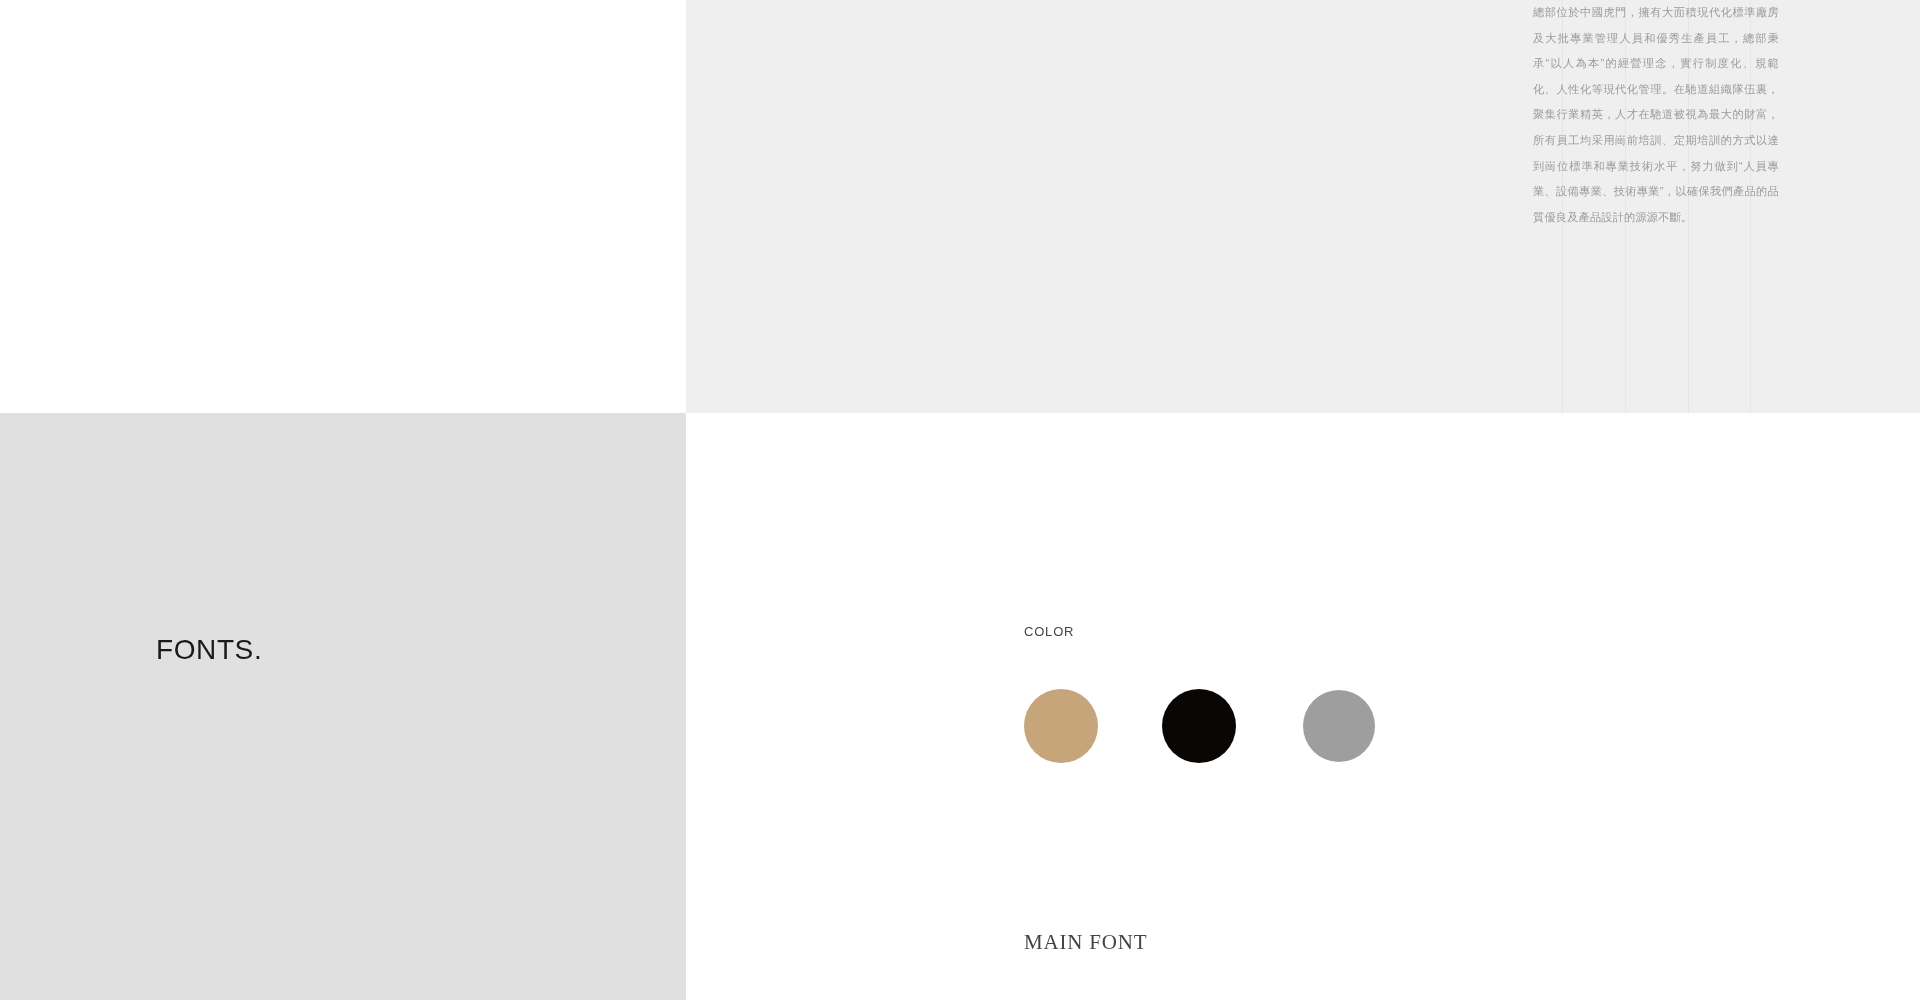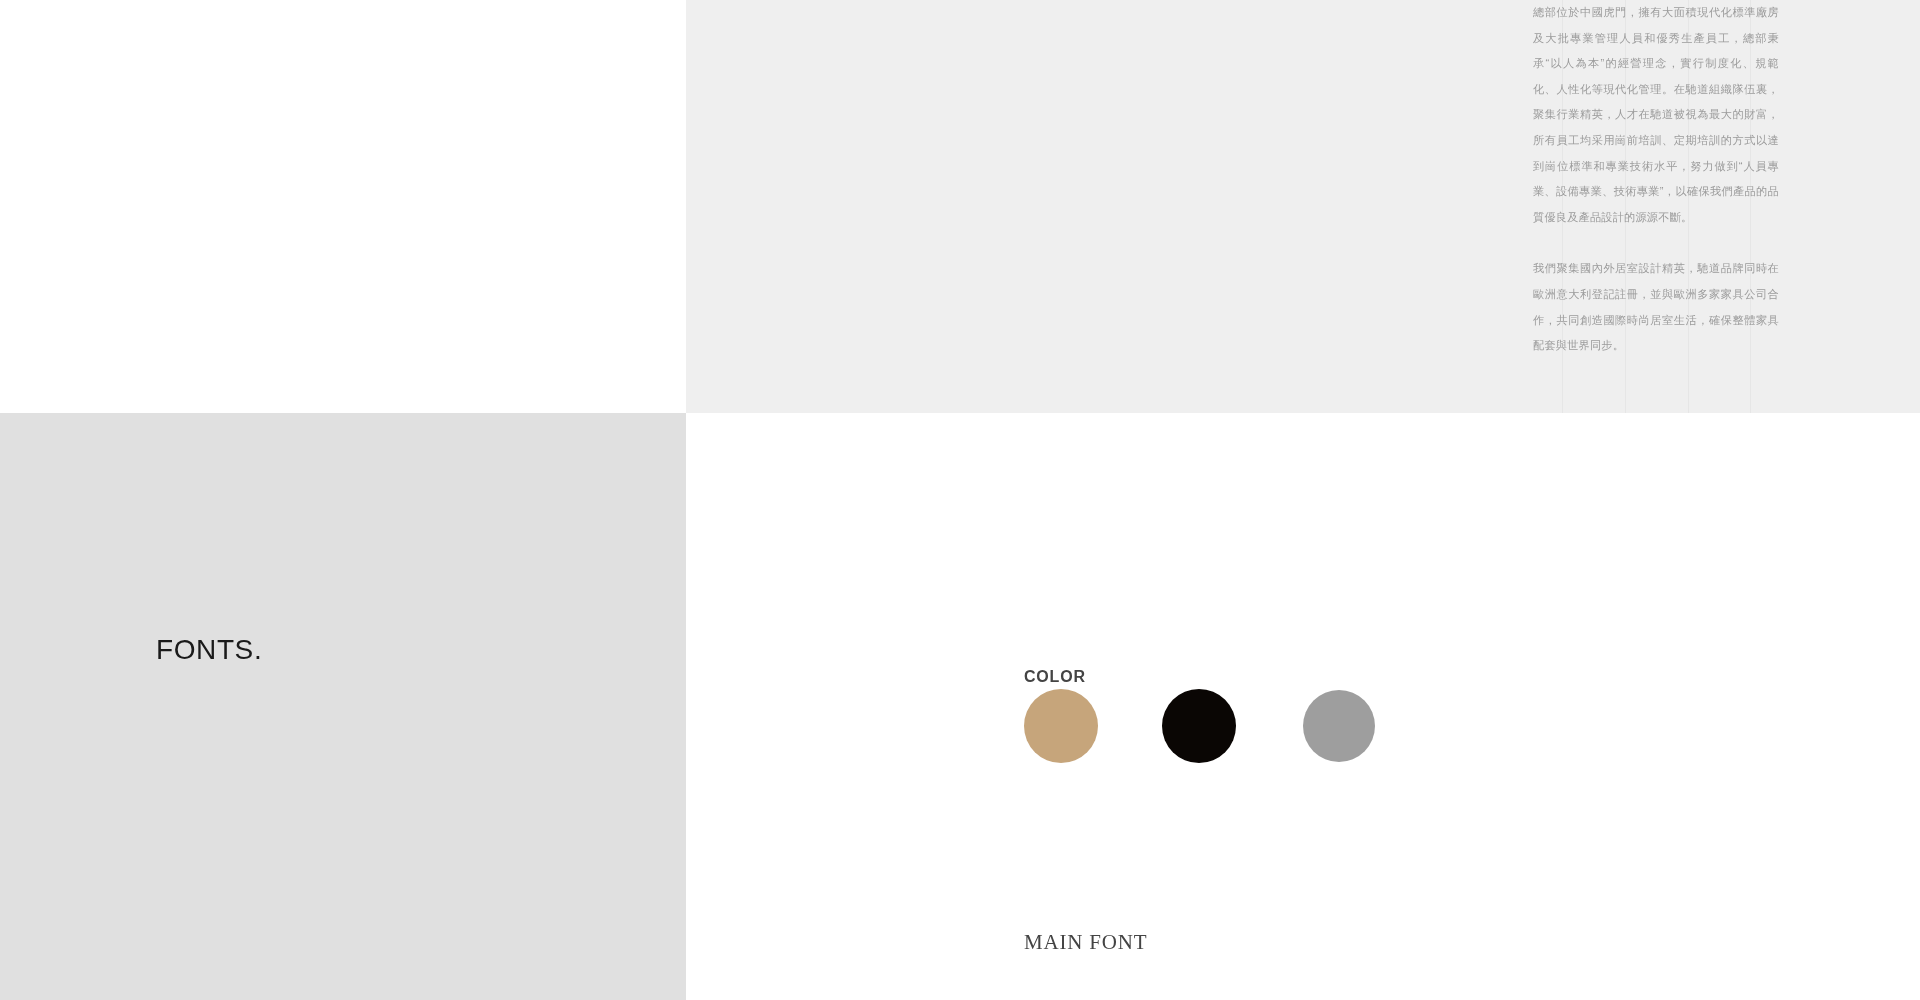--- a/index.html
+++ b/index.html
@@ -94,23 +94,23 @@
     left: 686px;
     top: 413px;
     width: 1234px;
     height: 587px;
     background: #ffffff;
   }
 
   .color-label {
     position: absolute;
     left: 1024px;
-    top: 668px;
-    font-size: 16px;
-    font-weight: 700;
+    top: 624px;
+    font-size: 13px;
+    font-weight: 400;
     color: #444444;
     letter-spacing: 0.8px;
     white-space: nowrap;
   }
 
   .swatch-row {
     position: absolute;
     left: 1024px;
     top: 689px;
     display: flex;
@@ -146,21 +146,20 @@
 
   <div class="top-gray-panel">
 
     <div class="vgrid" style="left:876px;"></div>
     <div class="vgrid" style="left:939px;"></div>
     <div class="vgrid" style="left:1002px;"></div>
     <div class="vgrid" style="left:1064px;"></div>
 
     <div class="about-text">
       <p>總部位於中國虎門，擁有大面積現代化標準廠房及大批專業管理人員和優秀生產員工，總部秉承“以人為本”的經營理念，實行制度化、規範化、人性化等現代化管理。在馳道組織隊伍裏，聚集行業精英，人才在馳道被視為最大的財富，所有員工均采用崗前培訓、定期培訓的方式以達到崗位標準和專業技術水平，努力做到“人員專業、設備專業、技術專業”，以確保我們產品的品質優良及產品設計的源源不斷。</p>
-      <p>我們聚集國內外居室設計精英，馳道品牌同時在歐洲意大利登記註冊，並與歐洲多家家具公司合作，共同創造國際時尚居室生活，確保整體家具配套與世界同步。</p>
     </div>
   </div>
 
   <div class="bottom-left-gray"></div>
   <div class="fonts-label">FONTS.</div>
 
   <div class="bottom-right-white"></div>
 
   <div class="color-label">COLOR</div>
 

